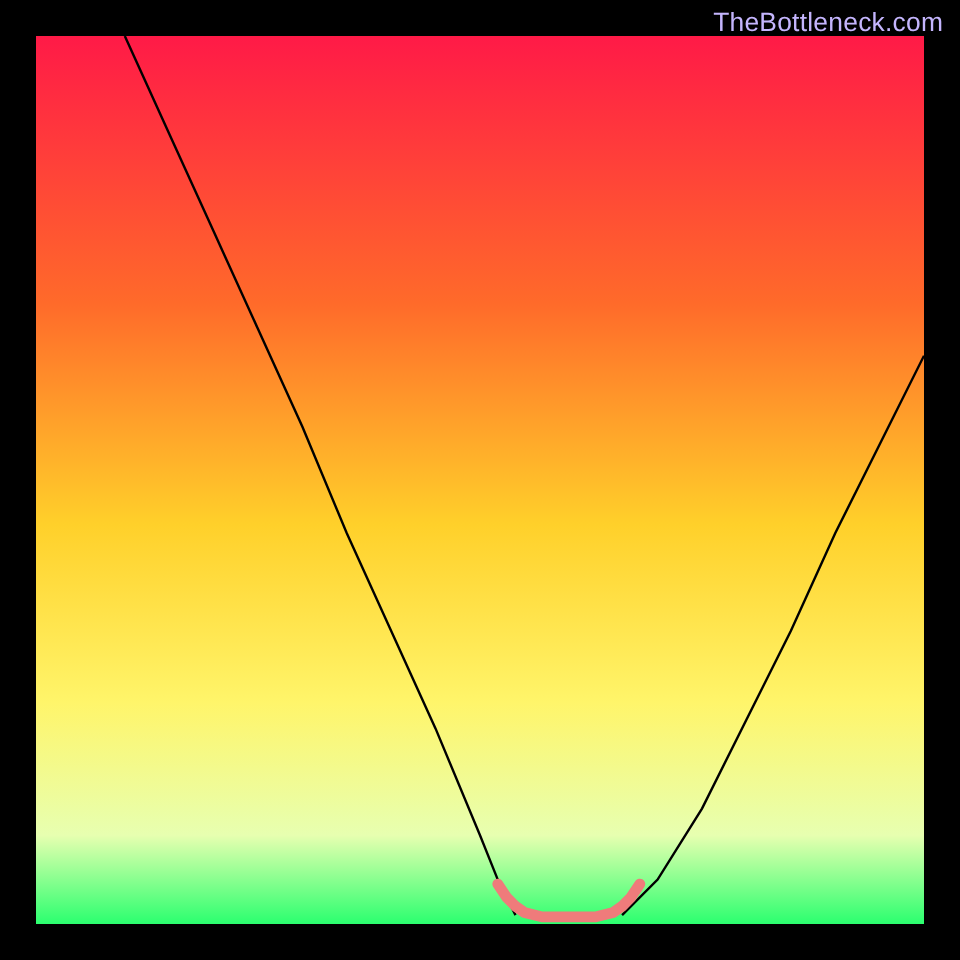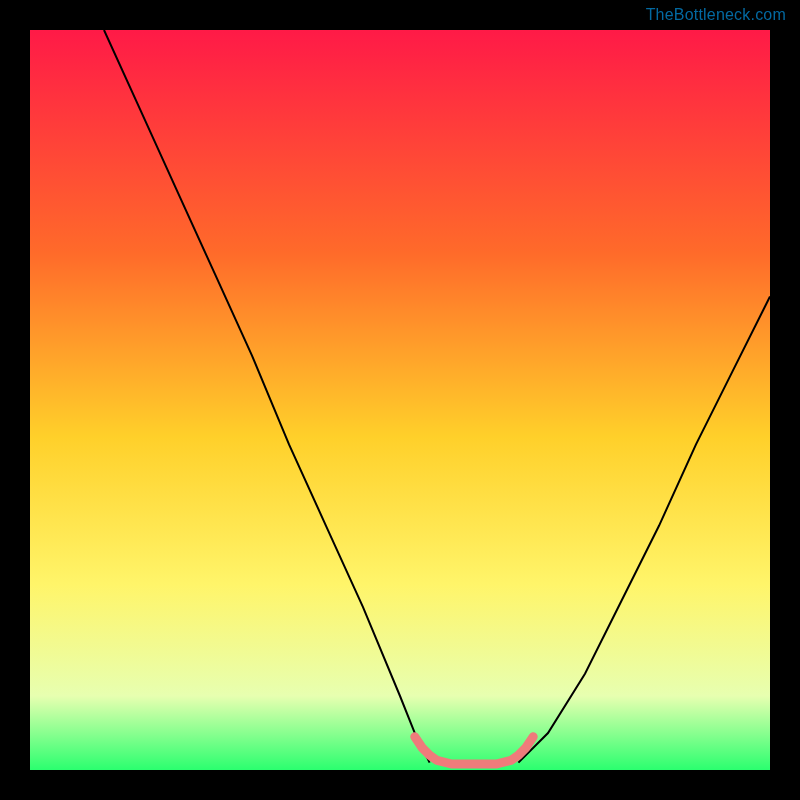--- a/index.html
+++ b/index.html
@@ -15,22 +15,22 @@
     left: 30px;
     top: 30px;
     width: 740px;
     height: 740px;
   }
   .watermark {
     position: absolute;
     top: 6px;
     right: 14px;
     font-family: Arial, Helvetica, sans-serif;
-    font-size: 16px;
-    color: #0369a1;
+    font-size: 22px;
+    color: #c4b5fd;
     letter-spacing: 0.2px;
     user-select: none;
   }
 </style>
 </head>
 <body>
 
 <div class="frame">
   <div class="watermark">TheBottleneck.com</div>
 

